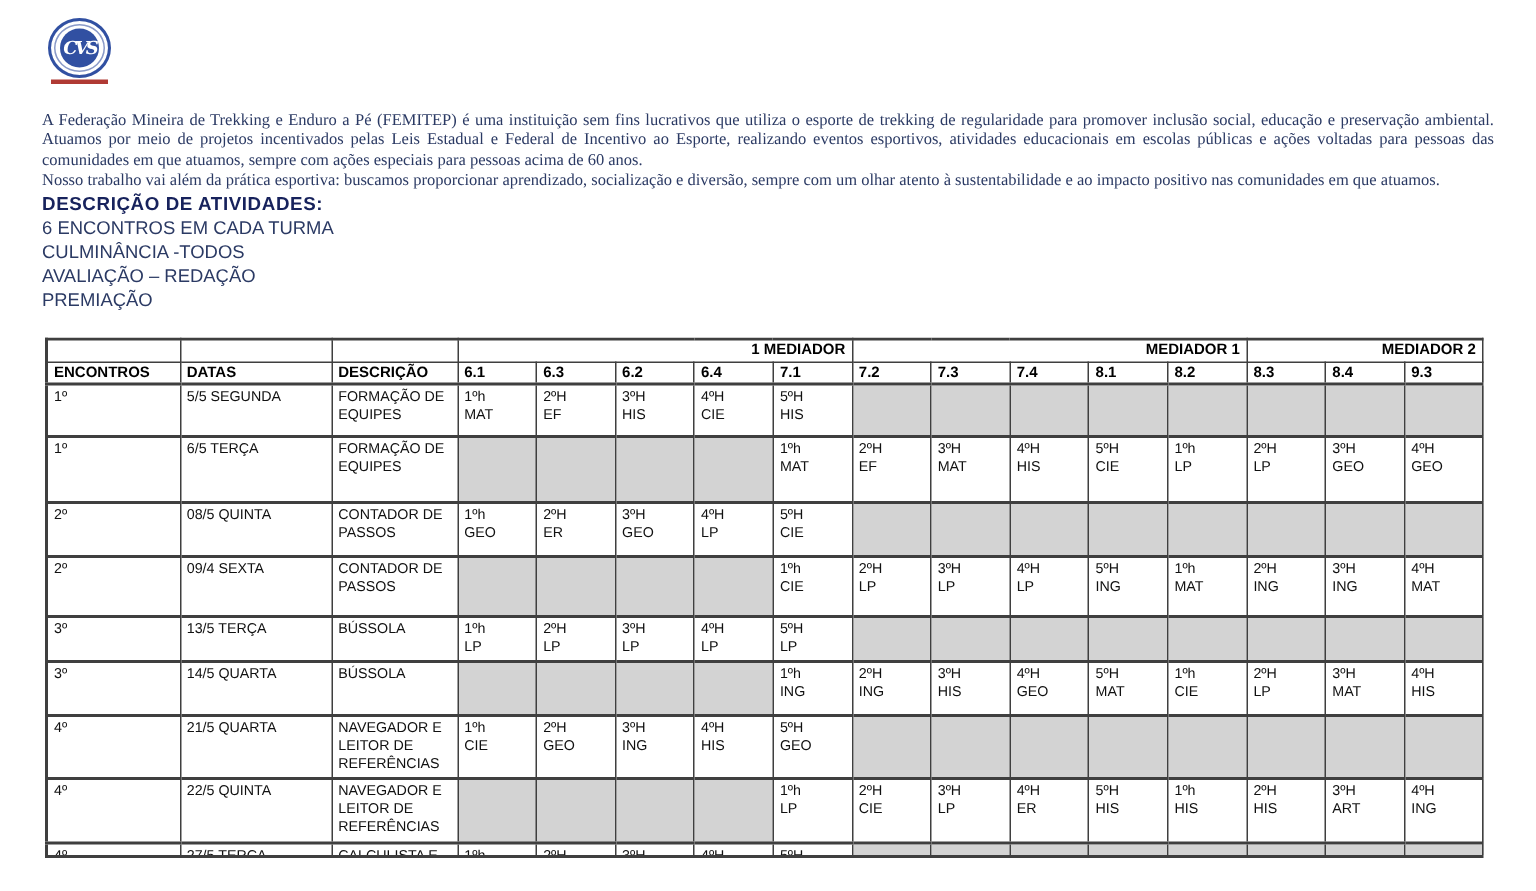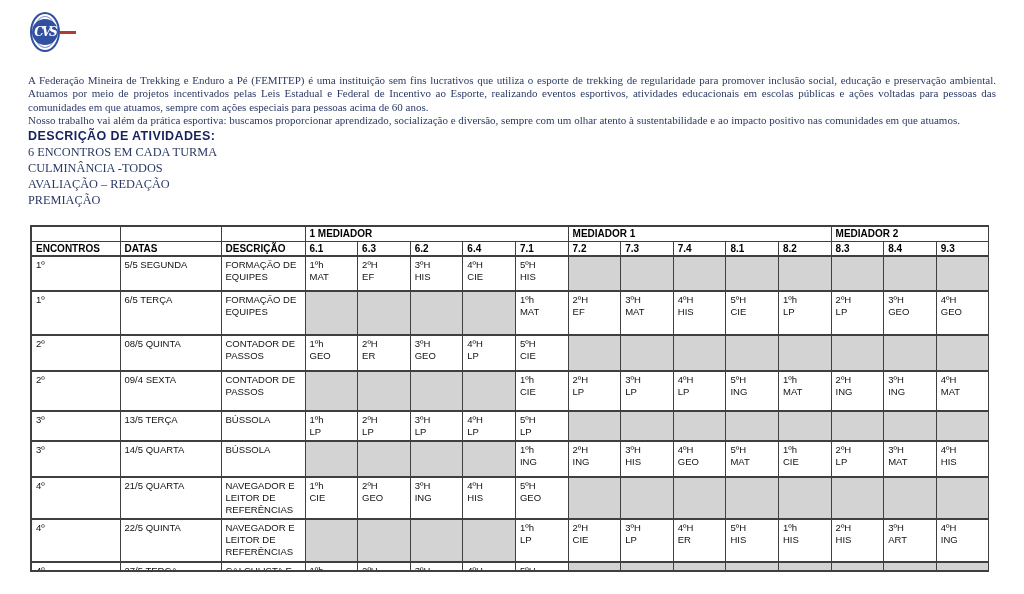--- a/index.html
+++ b/index.html
@@ -11,21 +11,21 @@
     --logo-red:#b03a34;
   }
   *{margin:0;padding:0;box-sizing:border-box;}
   html,body{background:#fff;}
   .page{
     position:relative;width:1024px;height:594px;background:#fff;
     overflow:hidden;font-family:"Liberation Sans",sans-serif;
   }
   
   .header{position:absolute;left:30px;top:12px;display:flex;align-items:flex-end;}
-  .logo{width:46px;display:flex;flex-direction:row;align-items:center;}
+  .logo{width:46px;display:flex;flex-direction:column;align-items:center;}
   .logo-ring{
     width:42px;height:40px;border-radius:50%;border:2px solid var(--logo-blue);
     display:flex;align-items:center;justify-content:center;background:#fff;
     box-shadow:inset 0 0 0 2px #fff, inset 0 0 0 3px #8a9ac8;
   }
   .logo-core{
     width:26px;height:26px;border-radius:50%;background:var(--logo-blue);
     color:#fff;font-weight:bold;font-style:italic;font-size:12px;
     display:flex;align-items:center;justify-content:center;letter-spacing:-2px;
     font-family:"DejaVu Serif",serif;
@@ -39,32 +39,32 @@
   .content{position:absolute;left:28px;top:74px;width:968px;color:var(--navy);}
   .content p{
     font-family:"Liberation Serif",serif;font-size:11px;line-height:13.4px;
     text-align:justify;
   }
   .act-heading{
     font-family:Liberation Sans, sans-serif;font-weight:bold;color:var(--heading);
     font-size:12.5px;line-height:15px;margin-top:1px;letter-spacing:0.4px;
   }
   .act-item{
-    font-family:Liberation Serif, serif;font-size:12.3px;line-height:16.2px;
+    font-family:Liberation Sans, sans-serif;font-size:12.3px;line-height:16.2px;
     color:var(--navy);
   }
   
   .table-wrap{
     position:absolute;left:30px;top:225px;width:959px;height:347px;
     overflow:hidden;border-bottom:2px solid var(--border);
   }
   table{border-collapse:collapse;table-layout:fixed;width:958px;border:2px solid var(--border);}
   td,th{border:1px solid var(--border);font-size:9.5px;overflow:hidden;}
   thead th{font-weight:bold;text-align:left;padding:1px 4px;vertical-align:middle;background:#fff;}
-  thead tr.groups th{text-align:left;height:15px;font-size:10px;}
+  thead tr.groups th{text-align:right;height:15px;font-size:10px;}
   thead tr.cols th{height:14px;font-size:10px;border-bottom-width:2px;}
   tbody td{
     vertical-align:top;padding:2px 4px;border-bottom-width:2px;
     white-space:pre-line;line-height:12px;color:#111;
   }
   tbody td.shaded{background:var(--shaded);}
 </style>
 </head>
 <body>
 

